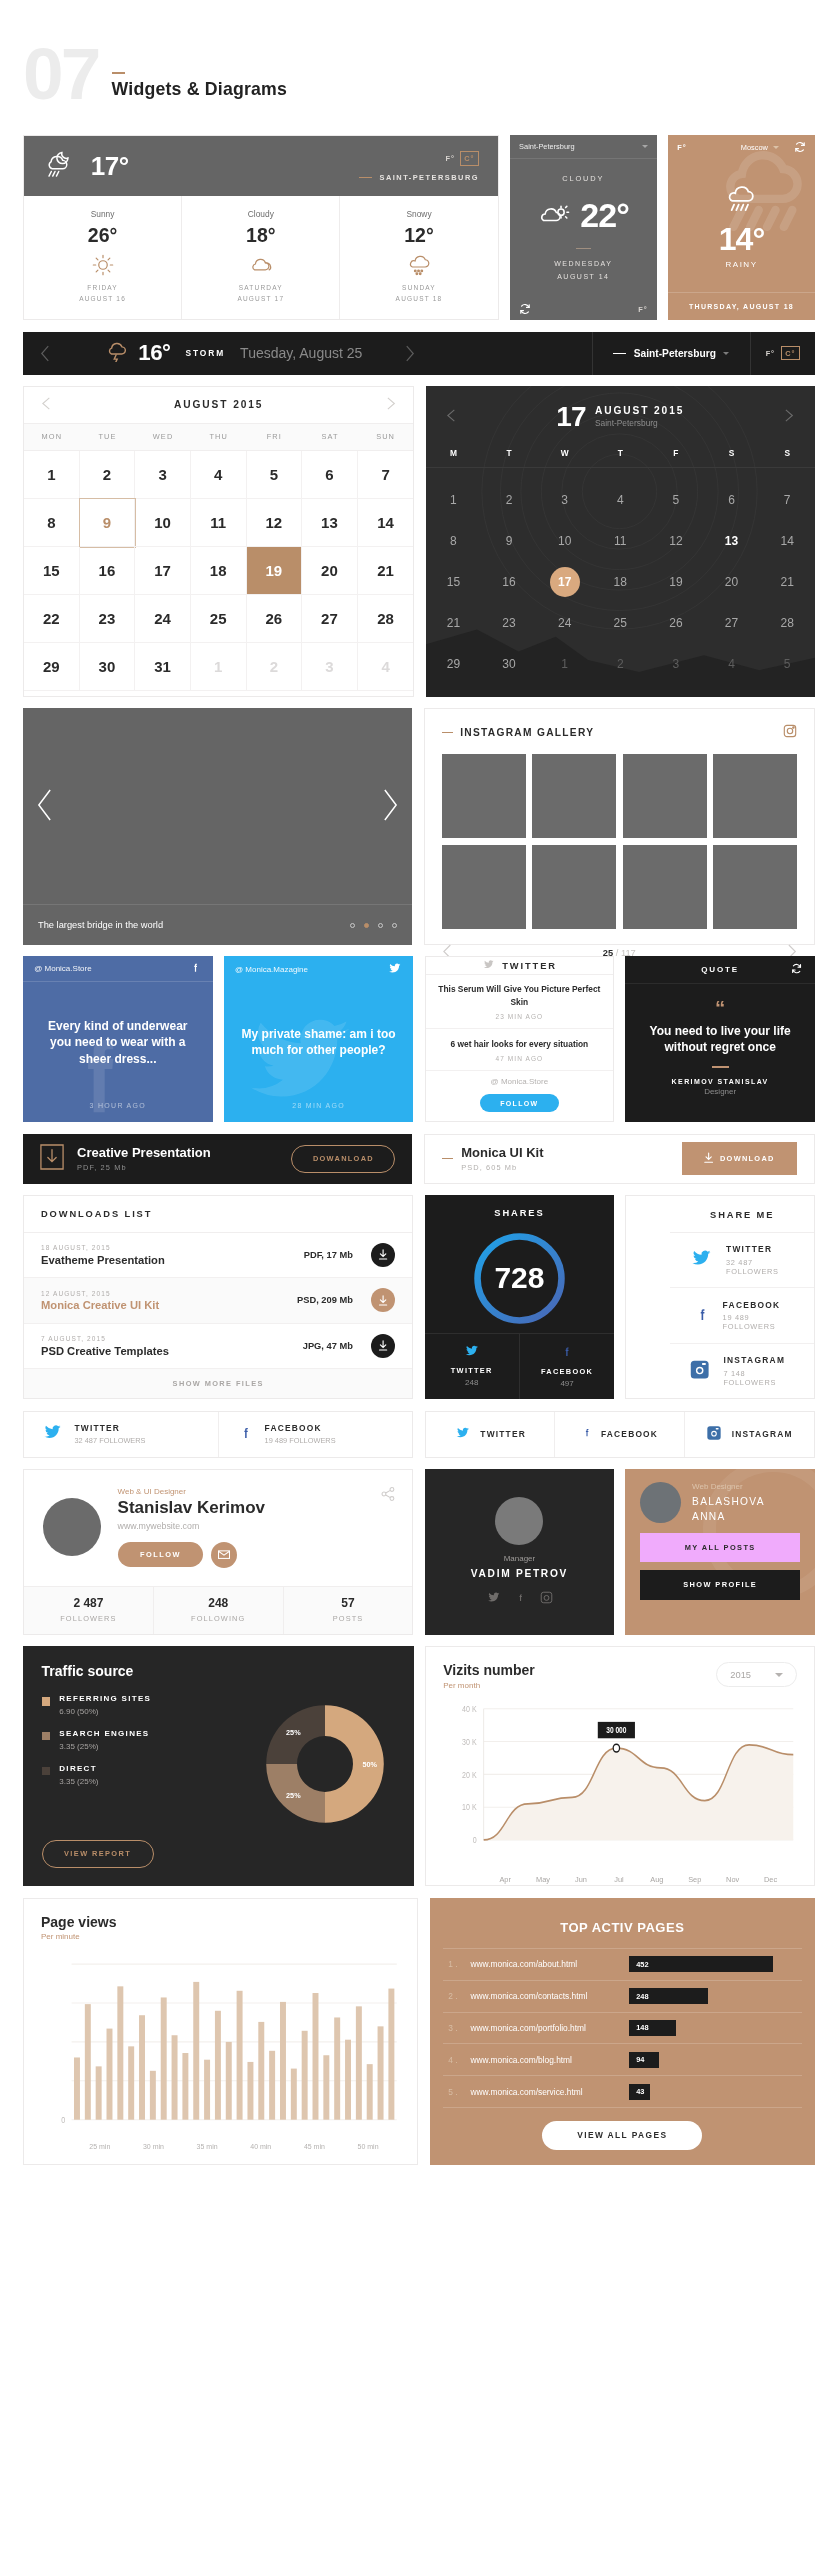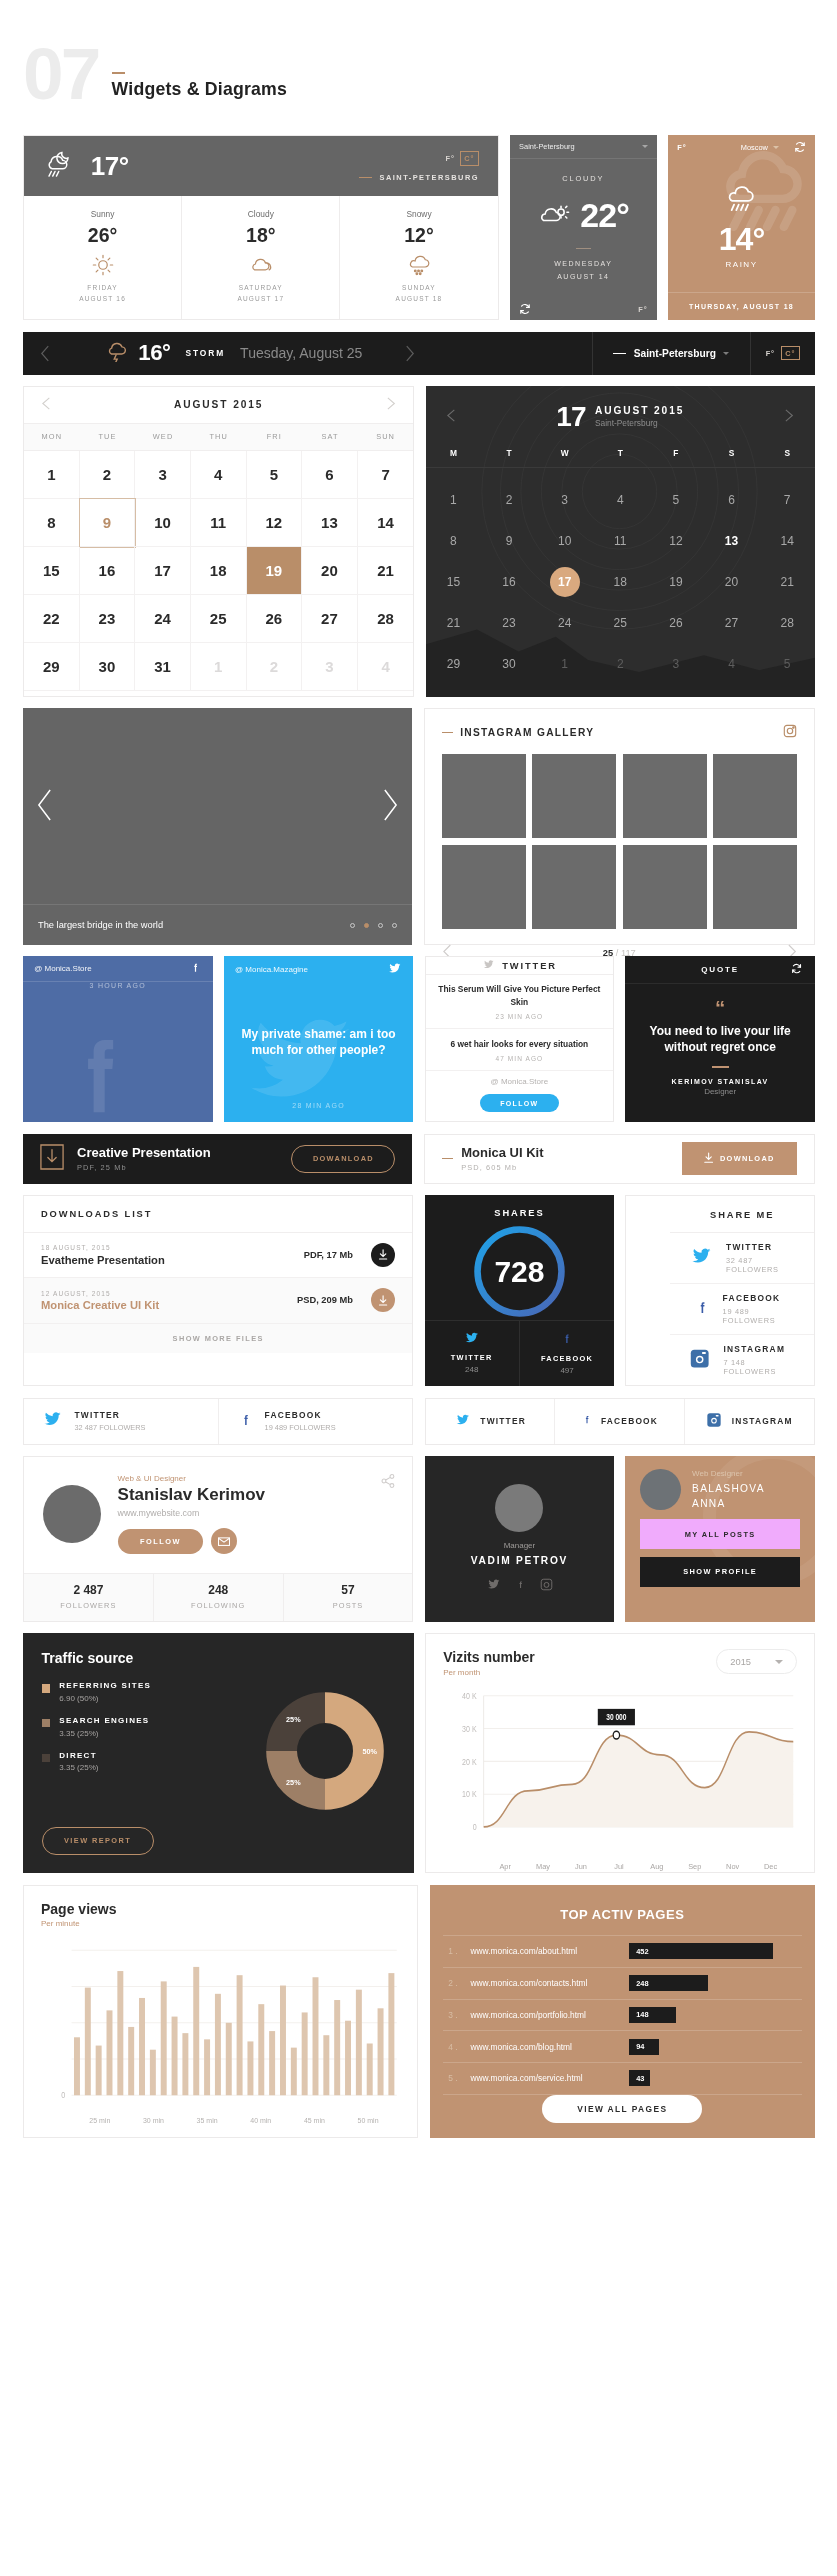--- a/index.html
+++ b/index.html
@@ -273,21 +273,21 @@
   .pviews { flex:1 1 0; background:#fff; border:0.9px solid #eceaea; padding:15px 17px 11.2px; display:flex; flex-direction:column;}
 
   
   .toppages { flex:1 1 0; background:#c09372; padding:15px 13px 15px;}
   .tp-title { text-align:center; font-size:13px; font-weight:bold; letter-spacing:0.5px; color:#fff; padding:7.4px 0 13px;}
   .tp-row { display:flex; align-items:center; gap:9.3px; padding:7.4px 5.6px; border-top:0.9px solid #cba68b;}
   .tp-idx { font-size:8.4px; color:#d8bda4; width:13px;}
   .tp-url { font-size:8.4px; color:#fff; width:149px;}
   .tp-bar { height:16px; background:#1c1c1c; display:flex; align-items:center; padding-left:7.4px;}
   .tp-bar span { font-size:7.4px; font-weight:bold; color:#fff;}
-  .tp-ft { border-top:0.9px solid #cba68b; display:flex; justify-content:center;}
+  .tp-ft { border-top:0.9px solid #cba68b; padding-top:13px; display:flex; justify-content:center;}
   .tp-btn { background:#fff; color:#2b2b2b; font-size:8.4px; font-weight:bold; letter-spacing:1.4px; padding:9.3px 35px; border-radius:18.6px;}
 </style>
 </head>
 <body>
 
 <div class="page">
 
   <div class="hdr">
     <div class="hdr-num">07</div>
     <div class="hdr-right">
@@ -762,20 +762,23 @@
           </svg>
       </div>
       <div class="sc-hd b1">
         <span class="sc-user">@ Monica.Store</span>
         <span class="sc-logo">
           <svg width="11.2" height="15" viewBox="0 0 24 24" fill="#fff">
               <path d="M15.1 8.4h-2V7c0-.6.4-.8.7-.8h1.3V4h-1.9c-2.2 0-2.7 1.6-2.7 2.7v1.7H9.2v2.4h1.3V21h2.6v-10.2h1.8l.2-2.4z"></path>
             </svg>
         </span>
       </div>
+      <div class="sc-body">
+          <span class="sc-txt">Every kind of underwear you need to wear with a sheer dress...</span>
+        </div>
       <div class="sc-time">3 HOUR AGO</div>
     </div>
 
     <div class="sc sc-tw">
       <div class="sc-ghost" style="left:9.3px;bottom:1.9px;">
         <svg width="130" height="112" viewBox="0 0 24 24" fill="#fff">
             <path d="M23 4.9a8.6 8.6 0 0 1-2.4.7 4.2 4.2 0 0 0 1.8-2.3 8.4 8.4 0 0 1-2.6 1A4.2 4.2 0 0 0 12.6 8a11.9 11.9 0 0 1-8.6-4.4 4.2 4.2 0 0 0 1.3 5.6 4.2 4.2 0 0 1-1.9-.5 4.2 4.2 0 0 0 3.4 4.1 4.2 4.2 0 0 1-1.9.1 4.2 4.2 0 0 0 3.9 2.9A8.4 8.4 0 0 1 2 17.5a11.9 11.9 0 0 0 6.4 1.9c7.7 0 12-6.4 12-12v-.6A8.5 8.5 0 0 0 23 4.9z"></path>
           </svg>
       </div>
       <div class="sc-hd">
@@ -882,20 +885,32 @@
               </svg>
             </div>
           </div>
           <div class="dlist-row alt">
             <div>
               <div class="dl-date">12 AUGUST, 2015</div>
               <div class="dl-name act">Monica Creative UI Kit</div>
             </div>
             <div class="dl-size">PSD, 209 Mb</div>
             <div class="dl-circ br">
+              <svg width="10.2" height="11.2" viewBox="0 0 12 14" fill="none" stroke="#fff" stroke-width="1.4" stroke-linecap="round">
+                <path d="M6 1v8M2.6 6L6 9.4 9.4 6M1.5 12.5h9"></path>
+              </svg>
+            </div>
+          </div>
+          <div class="dlist-row">
+            <div>
+              <div class="dl-date">7 AUGUST, 2015</div>
+              <div class="dl-name">PSD Creative Templates</div>
+            </div>
+            <div class="dl-size">JPG, 47 Mb</div>
+            <div class="dl-circ">
               <svg width="10.2" height="11.2" viewBox="0 0 12 14" fill="none" stroke="#fff" stroke-width="1.4" stroke-linecap="round">
                 <path d="M6 1v8M2.6 6L6 9.4 9.4 6M1.5 12.5h9"></path>
               </svg>
             </div>
           </div>
         </div>
       <div class="dlist-ft">SHOW MORE FILES</div>
     </div>
 
     <div class="shares">

